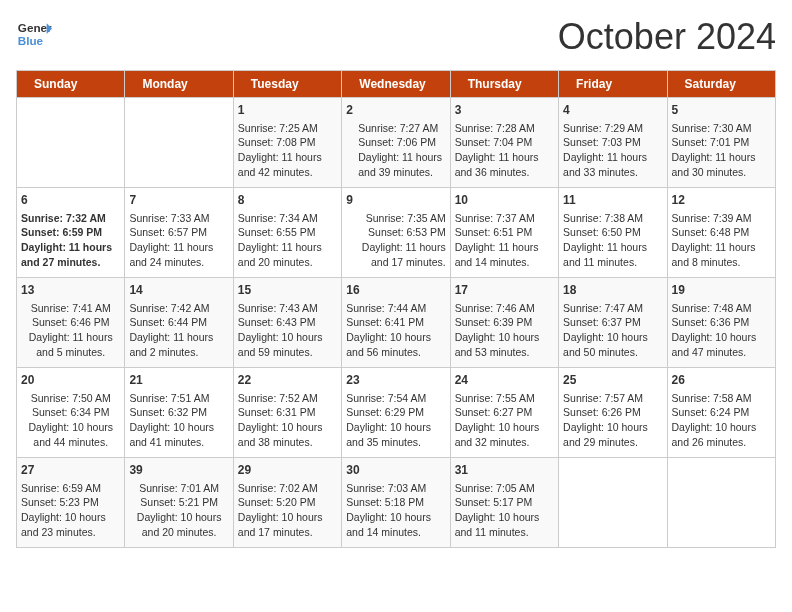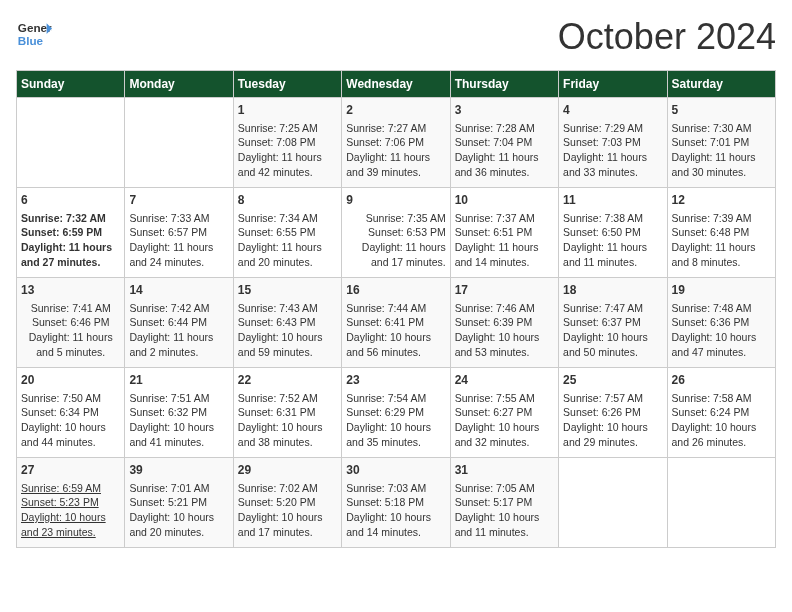--- a/index.html
+++ b/index.html
@@ -34,23 +34,23 @@
     .location {
       font-size: 15px;
       color: #555;
     }
     table {
       width: 100%;
       border-collapse: collapse;
       font-size: 11px;
     }
     thead tr th {
-      background-color: #14532d;
+      background-color: #c2410c;
       color: #fff;
-      padding: 6px 4px;
+      padding: 6px 17px;
       text-align: left;
       font-size: 12px;
       font-weight: bold;
       border: 1px solid #ccc;
     }
     tbody tr td {
       border: 1px solid #ccc;
       vertical-align: top;
       padding: 4px 4px;
       min-height: 70px;
@@ -106,21 +106,21 @@
         <td class="empty"></td>
         <td class="empty"></td>
         <td>
           <span class="day-num">1</span>
           <div class="cell-text" style="white-space: pre-line;">Sunrise: 7:25 AM
 Sunset: 7:08 PM
 Daylight: 11 hours and 42 minutes.</div>
         </td>
         <td>
           <span class="day-num">2</span>
-          <div class="cell-text" style="white-space: pre-line;">Sunrise: 7:27 AM
+          <div class="cell-text" style="white-space: pre-line; margin-left: 12px;">Sunrise: 7:27 AM
 Sunset: 7:06 PM
 Daylight: 11 hours and 39 minutes.</div>
         </td>
         <td>
           <span class="day-num">3</span>
           <div class="cell-text" style="white-space: pre-line;">Sunrise: 7:28 AM
 Sunset: 7:04 PM
 Daylight: 11 hours and 36 minutes.</div>
         </td>
         <td>
@@ -220,21 +220,21 @@
         <td>
           <span class="day-num">19</span>
           <div class="cell-text" style="white-space: pre-line;">Sunrise: 7:48 AM
 Sunset: 6:36 PM
 Daylight: 10 hours and 47 minutes.</div>
         </td>
       </tr>
       <tr>
         <td>
           <span class="day-num">20</span>
-          <div class="cell-text" style="white-space: pre-line;">Sunrise: 7:50 AM
+          <div class="cell-text" style="white-space: pre-line; text-align: center;">Sunrise: 7:50 AM
 Sunset: 6:34 PM
 Daylight: 10 hours and 44 minutes.</div>
         </td>
         <td>
           <span class="day-num">21</span>
           <div class="cell-text" style="white-space: pre-line;">Sunrise: 7:51 AM
 Sunset: 6:32 PM
 Daylight: 10 hours and 41 minutes.</div>
         </td>
         <td>
@@ -264,27 +264,27 @@
         <td>
           <span class="day-num">26</span>
           <div class="cell-text" style="white-space: pre-line;">Sunrise: 7:58 AM
 Sunset: 6:24 PM
 Daylight: 10 hours and 26 minutes.</div>
         </td>
       </tr>
       <tr>
         <td>
           <span class="day-num">27</span>
-          <div class="cell-text" style="white-space: pre-line; text-decoration: underline;">Sunrise: 6:59 AM
+          <div class="cell-text" style="white-space: pre-line;">Sunrise: 6:59 AM
 Sunset: 5:23 PM
 Daylight: 10 hours and 23 minutes.</div>
         </td>
         <td>
           <span class="day-num">39</span>
-          <div class="cell-text" style="white-space: pre-line;">Sunrise: 7:01 AM
+          <div class="cell-text" style="white-space: pre-line; text-align: center;">Sunrise: 7:01 AM
 Sunset: 5:21 PM
 Daylight: 10 hours and 20 minutes.</div>
         </td>
         <td>
           <span class="day-num">29</span>
           <div class="cell-text" style="white-space: pre-line;">Sunrise: 7:02 AM
 Sunset: 5:20 PM
 Daylight: 10 hours and 17 minutes.</div>
         </td>
         <td>

